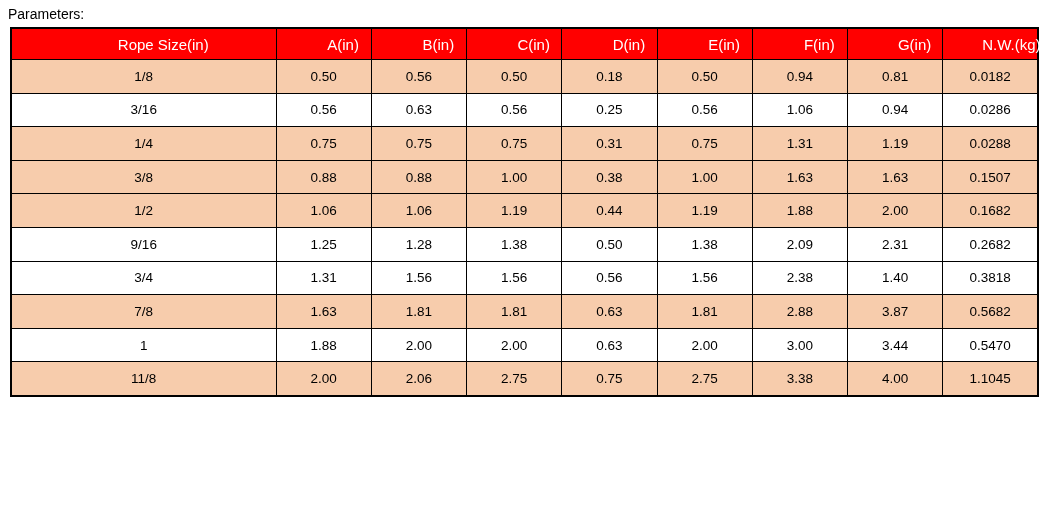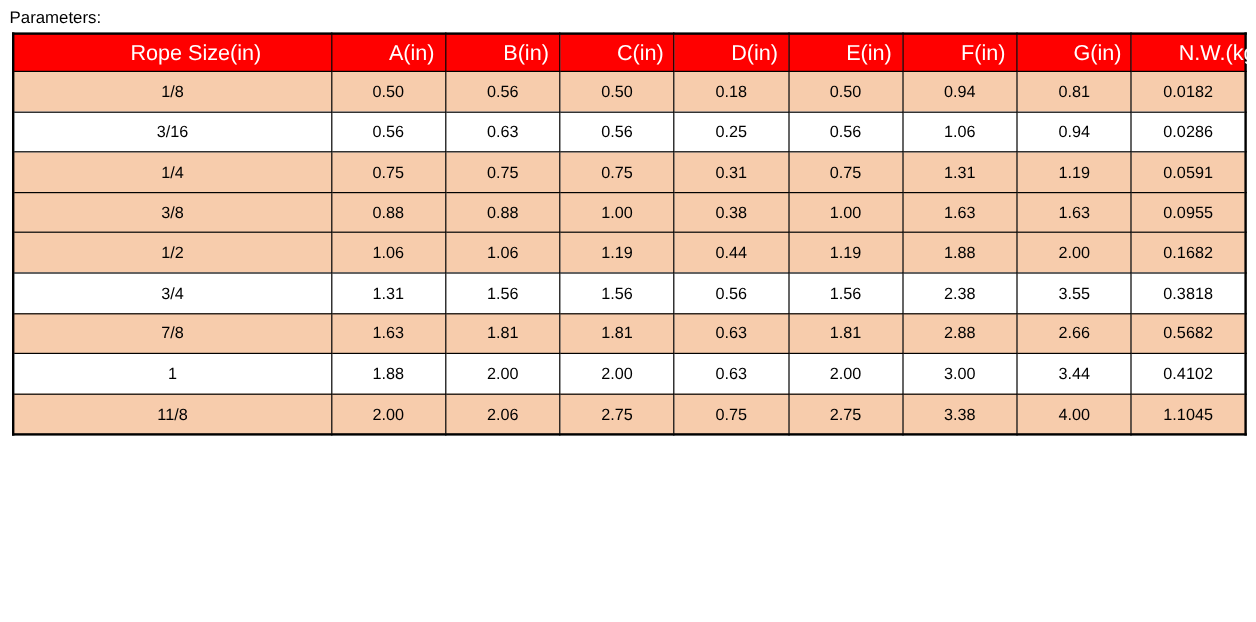--- a/index.html
+++ b/index.html
@@ -41,21 +41,21 @@
     font-size: 13.5px;
     height: 32.6px;
     padding: 0;
     white-space: nowrap;
   }
   table.params thead th {
     background: #ff0000;
     color: #ffffff;
     font-weight: normal;
     height: 30px;
-    font-size: 18px;
+    font-size: 15px;
     padding-left: 39px;
   }
   table.params tbody tr.odd td {
     background: #ffffff;
   }
   table.params tbody tr.even td {
     background: #f7ccac;
   }
   col.c0 { width: 265px; }
   col.c1, col.c2, col.c3, col.c4, col.c5, col.c6, col.c7, col.c8 { width: 95.25px; }
@@ -117,76 +117,87 @@
       </tr>
       <tr class="even">
         <td>1/4</td>
         <td>0.75</td>
         <td>0.75</td>
         <td>0.75</td>
         <td>0.31</td>
         <td>0.75</td>
         <td>1.31</td>
         <td>1.19</td>
-        <td>0.0591</td>
+        <td>0.0288</td>
       </tr>
       <tr class="even">
         <td>3/8</td>
         <td>0.88</td>
         <td>0.88</td>
         <td>1.00</td>
         <td>0.38</td>
         <td>1.00</td>
         <td>1.63</td>
         <td>1.63</td>
-        <td>0.0955</td>
+        <td>0.1507</td>
       </tr>
       <tr class="even">
         <td>1/2</td>
         <td>1.06</td>
         <td>1.06</td>
         <td>1.19</td>
         <td>0.44</td>
         <td>1.19</td>
         <td>1.88</td>
         <td>2.00</td>
         <td>0.1682</td>
       </tr>
       <tr class="odd">
+        <td>9/16</td>
+        <td>1.25</td>
+        <td>1.28</td>
+        <td>1.38</td>
+        <td>0.50</td>
+        <td>1.38</td>
+        <td>2.09</td>
+        <td>2.31</td>
+        <td>0.2682</td>
+      </tr>
+      <tr class="odd">
         <td>3/4</td>
         <td>1.31</td>
         <td>1.56</td>
         <td>1.56</td>
         <td>0.56</td>
         <td>1.56</td>
         <td>2.38</td>
-        <td>3.55</td>
+        <td>1.40</td>
         <td>0.3818</td>
       </tr>
       <tr class="even">
         <td>7/8</td>
         <td>1.63</td>
         <td>1.81</td>
         <td>1.81</td>
         <td>0.63</td>
         <td>1.81</td>
         <td>2.88</td>
-        <td>2.66</td>
+        <td>3.87</td>
         <td>0.5682</td>
       </tr>
       <tr class="odd">
         <td>1</td>
         <td>1.88</td>
         <td>2.00</td>
         <td>2.00</td>
         <td>0.63</td>
         <td>2.00</td>
         <td>3.00</td>
         <td>3.44</td>
-        <td>0.4102</td>
+        <td>0.5470</td>
       </tr>
       <tr class="even">
         <td>11/8</td>
         <td>2.00</td>
         <td>2.06</td>
         <td>2.75</td>
         <td>0.75</td>
         <td>2.75</td>
         <td>3.38</td>
         <td>4.00</td>

